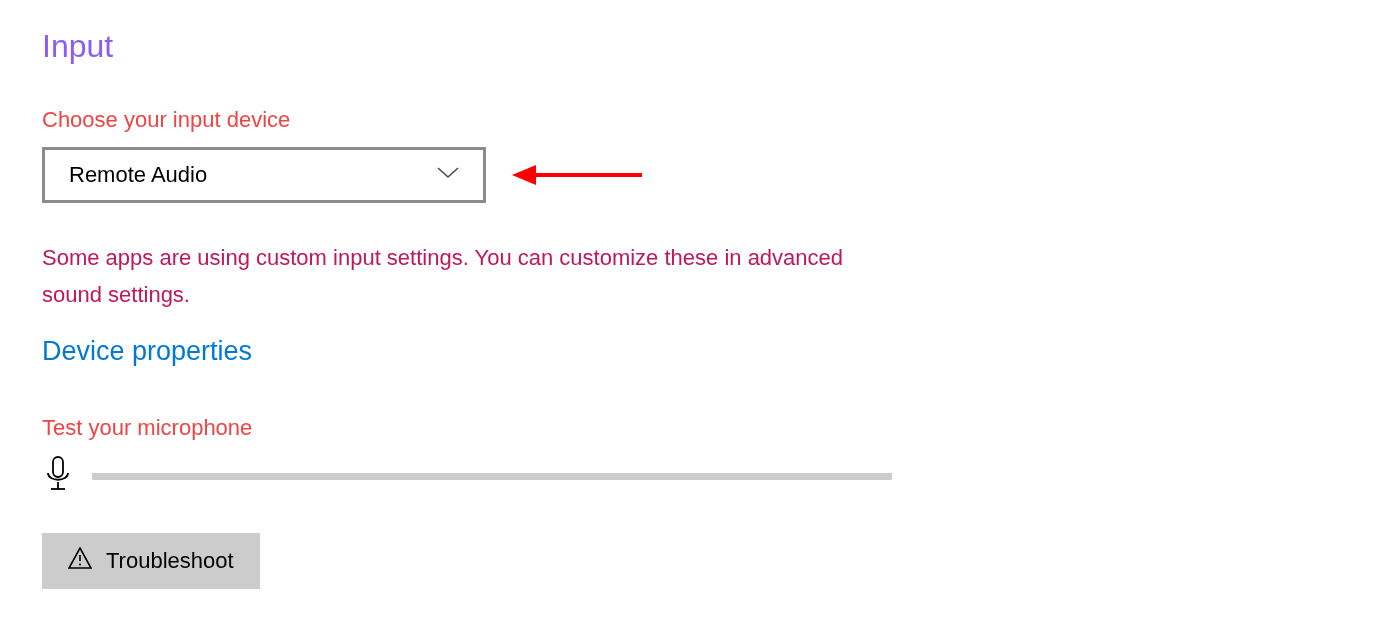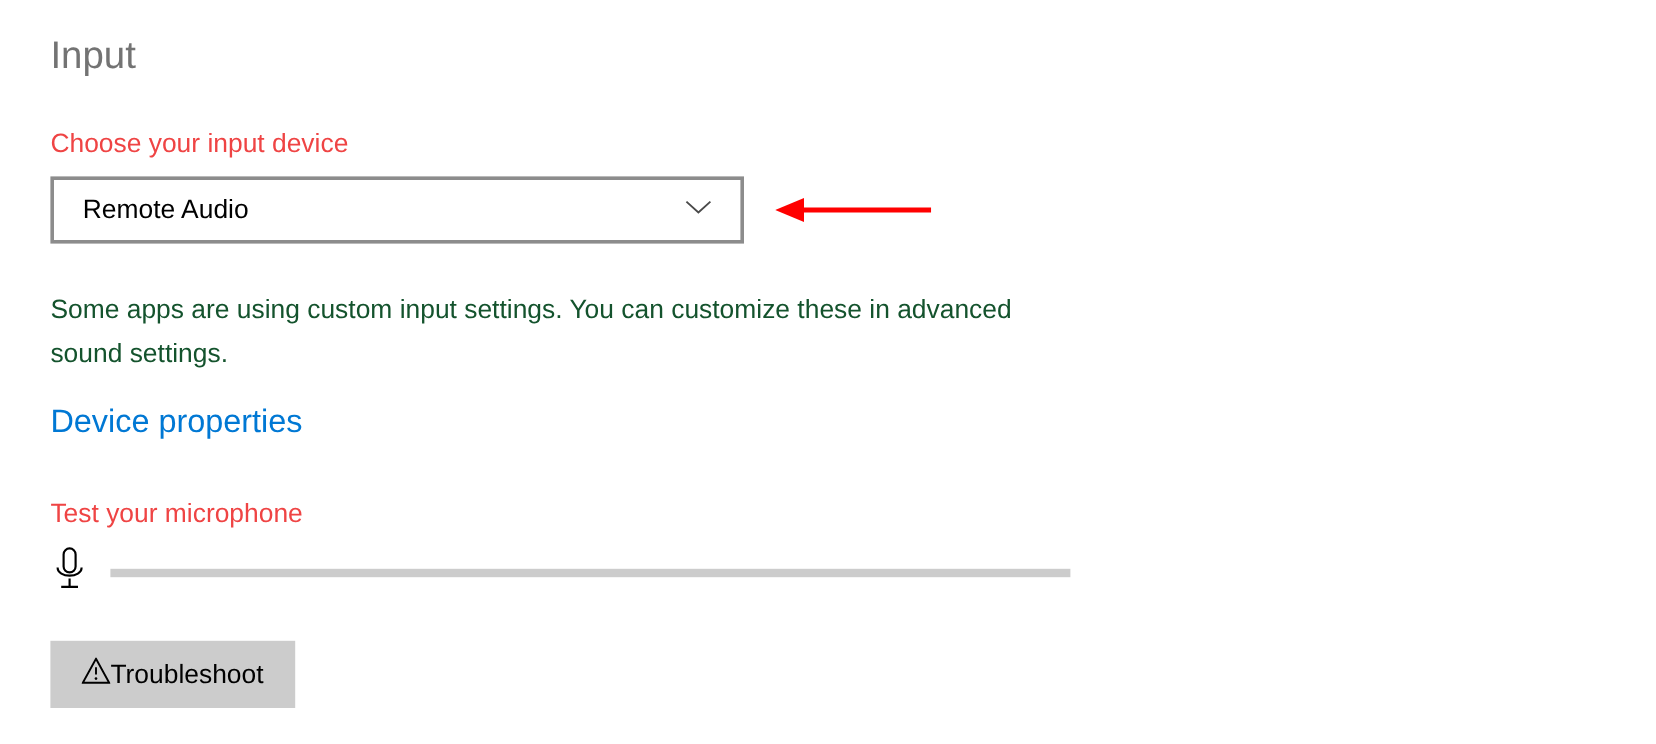--- a/index.html
+++ b/index.html
@@ -12,56 +12,56 @@
       background: #ffffff;
       width: 1380px;
       height: 620px;
       padding: 28px 42px;
       color: #000000;
     }
     .section-title {
       font-size: 32px;
       font-weight: 400;
       margin-bottom: 42px;
-      color: #737373;
+      color: #8b5cf6;
     }
     .field-label {
       font-size: 22px;
       font-weight: 400;
       margin-bottom: 14px;
       color: #ef4444;
     }
     .dropdown-row {
       display: flex;
       align-items: center;
       gap: 26px;
       margin-bottom: 36px;
     }
     .dropdown {
-      width: 578px;
+      width: 444px;
       height: 56px;
       border: 3px solid #8c8c8c;
       background: #ffffff;
       display: flex;
       align-items: center;
       justify-content: space-between;
       padding: 0 24px;
       cursor: pointer;
     }
     .dropdown-text {
       font-size: 22px;
       color: #000000;
     }
     .dropdown-chevron {
       width: 22px;
       height: 14px;
     }
     .info-text {
       font-size: 22px;
-      color: #14532d;
+      color: #be185d;
       line-height: 1.7;
       max-width: 820px;
       margin-bottom: 22px;
     }
     .link {
       font-size: 27px;
       color: #0078d4;
       text-decoration: none;
       cursor: pointer;
       display: inline-block;
@@ -79,20 +79,21 @@
       height: 40px;
     }
     .meter-bar {
       width: 800px;
       height: 7px;
       background: #cccccc;
     }
     .troubleshoot-btn {
       display: inline-flex;
       align-items: center;
+      gap: 14px;
       background: #cccccc;
       border: none;
       padding: 14px 26px;
       cursor: pointer;
       font-size: 22px;
       color: #000000;
       font-family: inherit;
     }
     .warning-icon {
       width: 24px;

